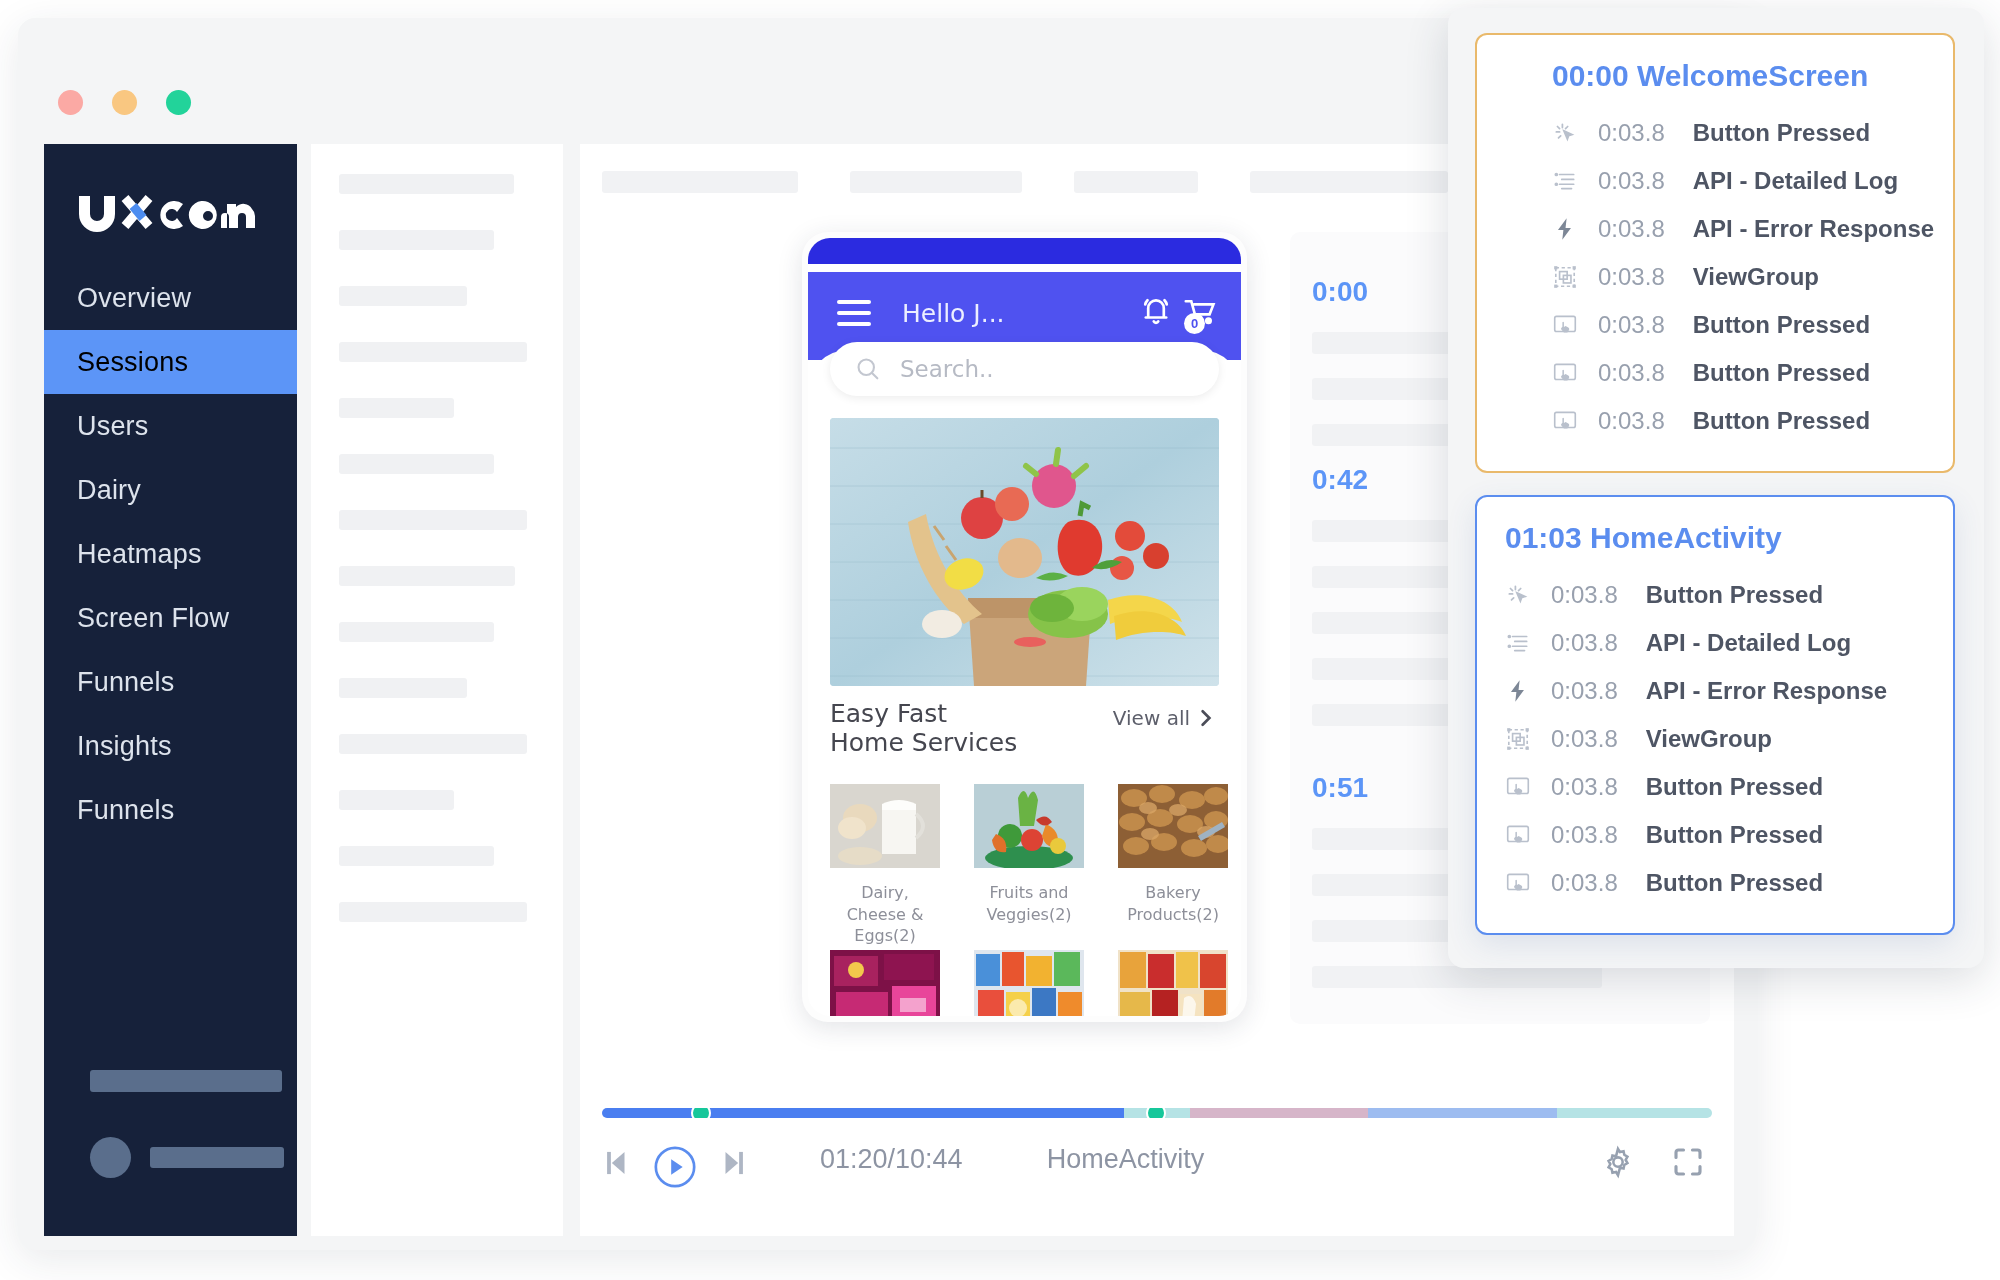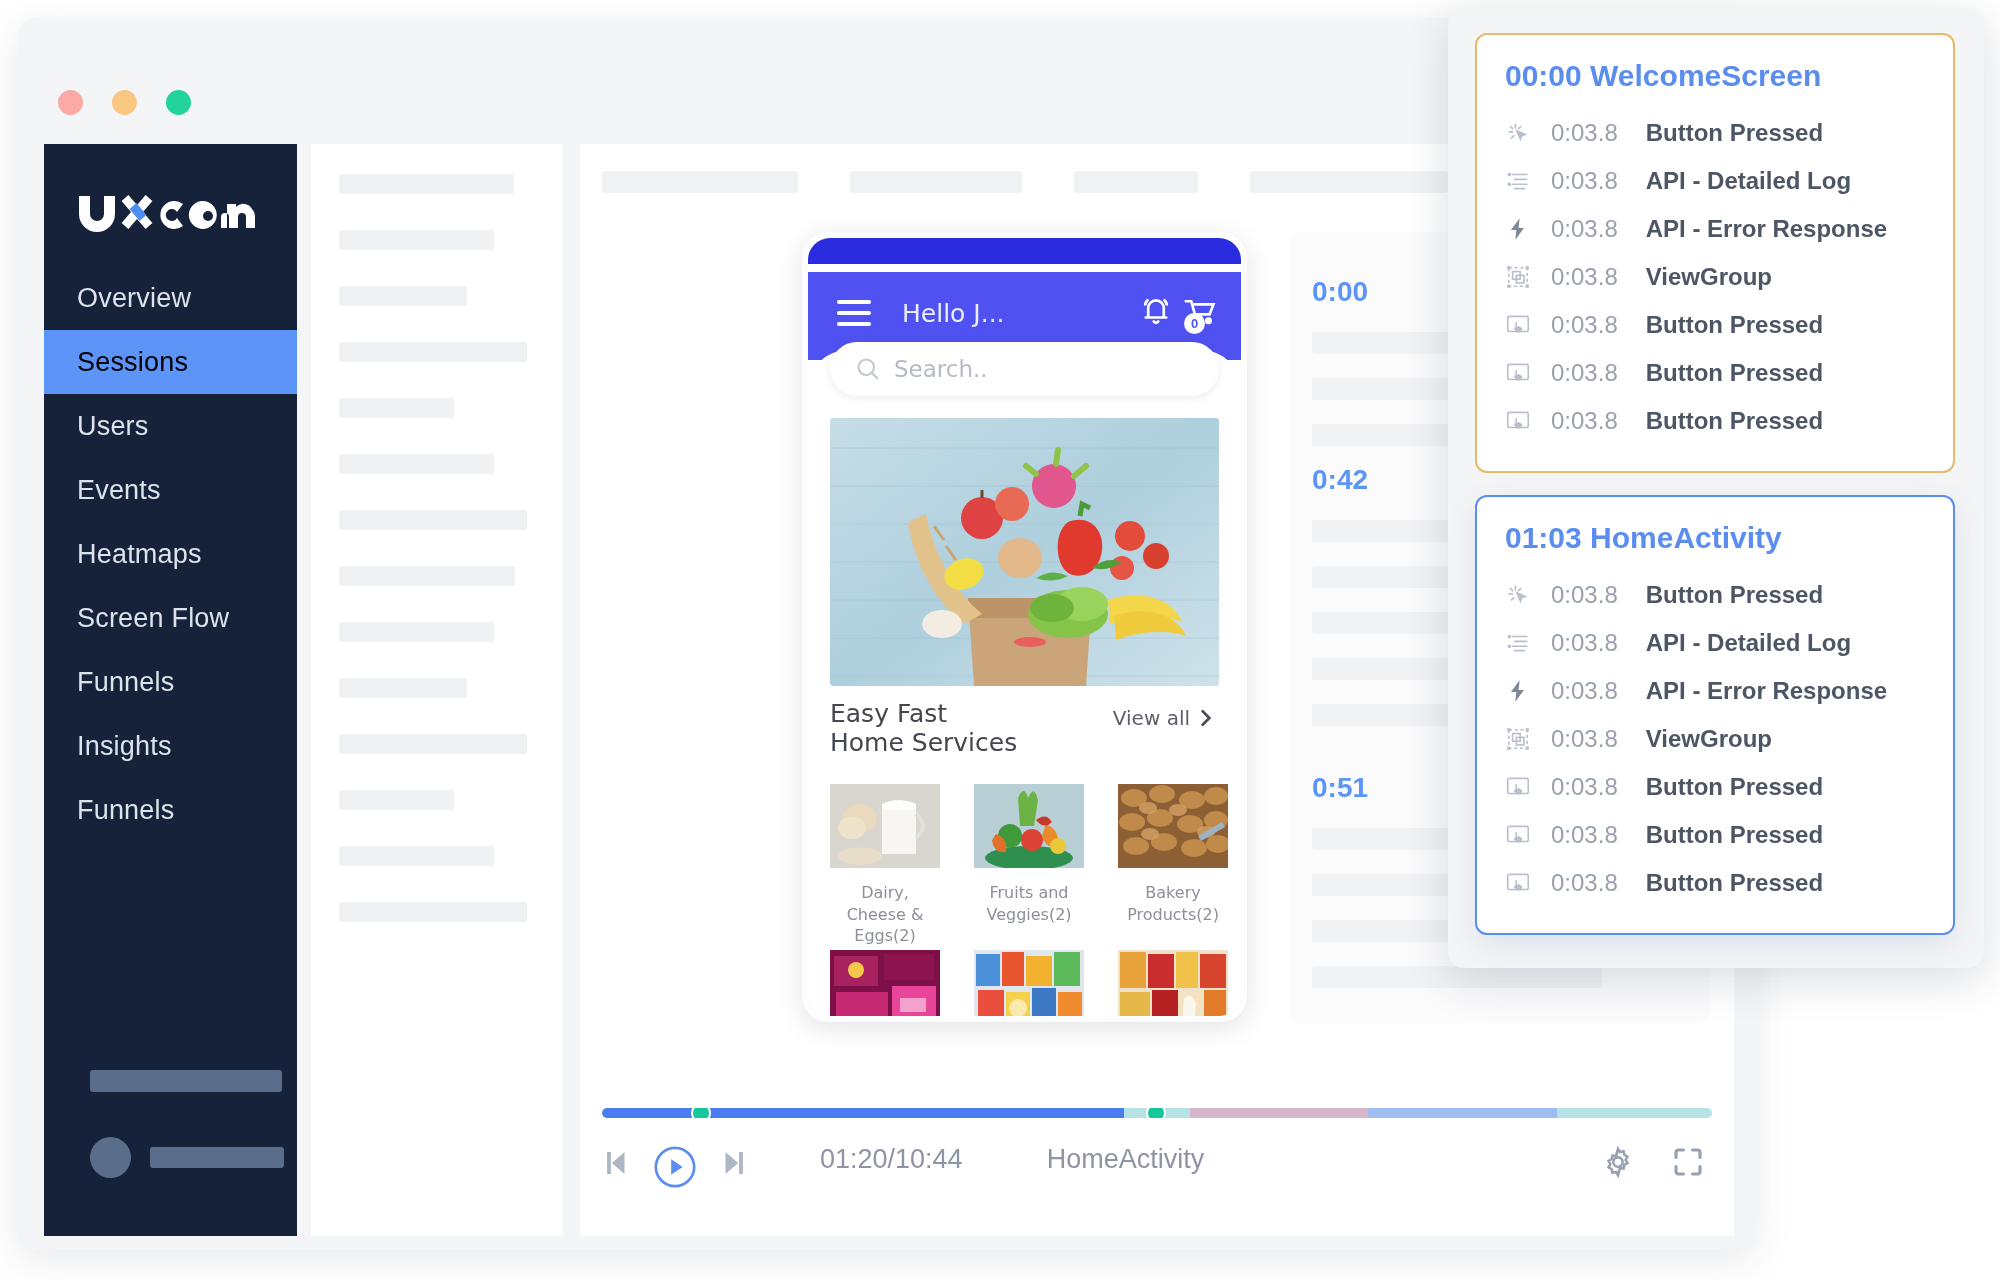--- a/index.html
+++ b/index.html
@@ -87,21 +87,21 @@
   .ph-icons { position:absolute; right:22px; top:22px; display:flex; align-items:center; gap:10px; }
   .cart-badge {
     position:absolute; right:14px; bottom:-2px;
     width:21px;height:21px;border-radius:50%;background:#fff;
     color:#4f52f0;font-size:13px;font-weight:bold;
     display:flex;align-items:center;justify-content:center;
   }
   .ph-search {
     position:absolute; left:22px; top:104px; width:389px; height:54px;
     background:#fff; border-radius:27px; box-shadow:0 2px 10px rgba(0,0,0,.08);
-    display:flex; align-items:center; padding-left:24px; gap:12px; z-index:3;
+    display:flex; align-items:center; padding-left:24px; gap:18px; z-index:3;
   }
   .ph-search .stxt { color:#b6bac4; font-size:23px; font-family:"DejaVu Sans", sans-serif; }
 
   .hero {
     position:absolute; left:22px; top:180px; width:389px; height:268px;
     border-radius:4px; overflow:hidden;
     background:linear-gradient(160deg,#bcd9e6 0%,#a9cddd 40%,#c7dde8 100%);
   }
   .hero .produce { position:absolute; inset:0; }
 
@@ -144,21 +144,21 @@
   .popup {
     position:absolute; left:1448px; top:8px;
     width:536px; height:960px;
     background:#f4f5f6; border-radius:16px;
     box-shadow:0 12px 44px rgba(40,50,70,.16);
   }
   .ev-card {
     position:absolute; background:#fff; border-radius:12px;
     padding:24px 0 26px 0;
   }
-  .ev-card.c1 { left:27px; top:25px; width:480px; border:2px solid #e9b96b; }
+  .ev-card.c1 { left:27px; top:25px; width:480px; border:2px solid #e9b96b;padding-left:47px; }
   .ev-card.c2 { left:27px; top:487px; width:480px; border:2.5px solid #5b8def; box-shadow:0 10px 30px rgba(60,90,160,.12); }
   .ev-head { color:#5b8def; font-size:30px; font-weight:bold; padding-left:28px; margin-bottom:16px; }
   .ev-row { display:flex; align-items:center; padding-left:28px; height:48px; gap:20px; }
   .ev-ico { width:26px; height:26px; flex:0 0 26px; display:flex; align-items:center; justify-content:center; }
   .ev-time { color:#98a0ae; font-size:24px; }
   .ev-label { color:#4e5564; font-size:24px; font-weight:bold; margin-left:8px; }
 </style>
 </head>
 <body>
 
@@ -189,21 +189,21 @@
       <div class="nav-item">
           <span>Overview</span>
         </div>
       <div class="nav-item active">
           <span>Sessions</span>
         </div>
       <div class="nav-item">
           <span>Users</span>
         </div>
       <div class="nav-item">
-          <span>Events</span>
+          <span>Dairy</span>
         </div>
       <div class="nav-item">
           <span>Heatmaps</span>
         </div>
       <div class="nav-item">
           <span>Screen Flow</span>
         </div>
       <div class="nav-item">
           <span>Funnels</span>
         </div>

